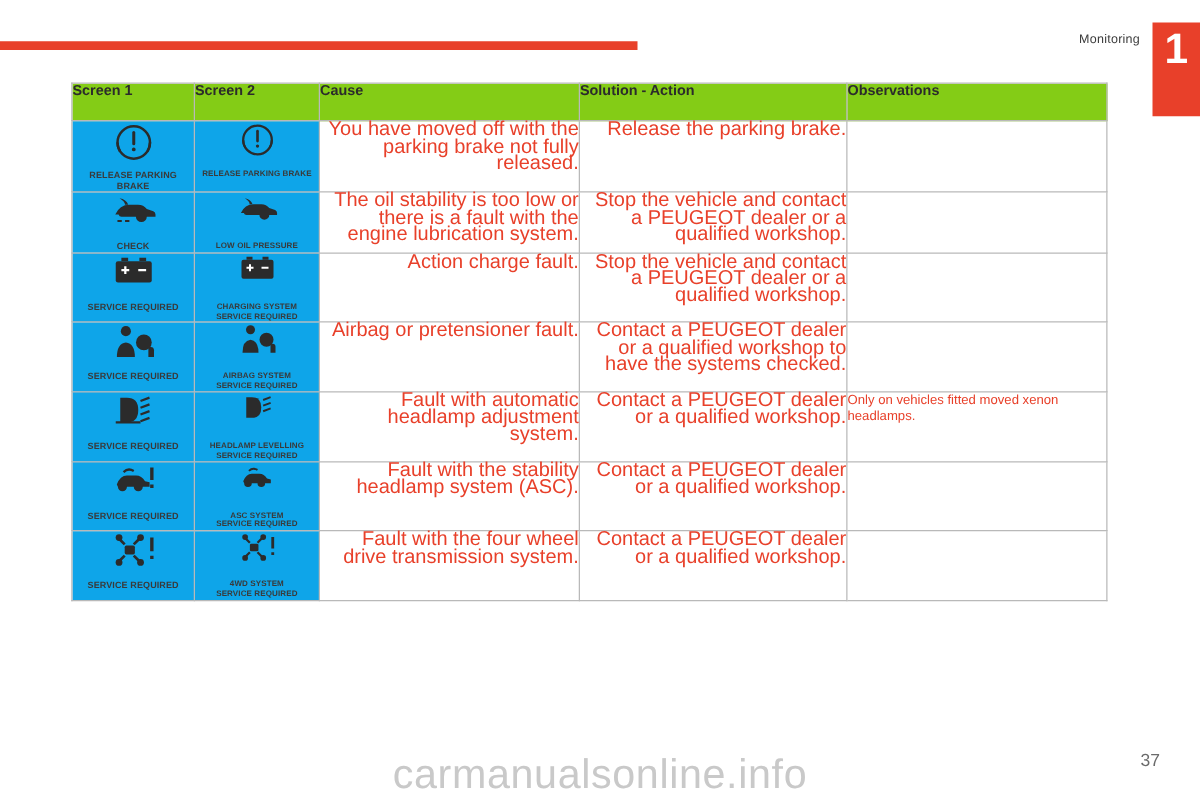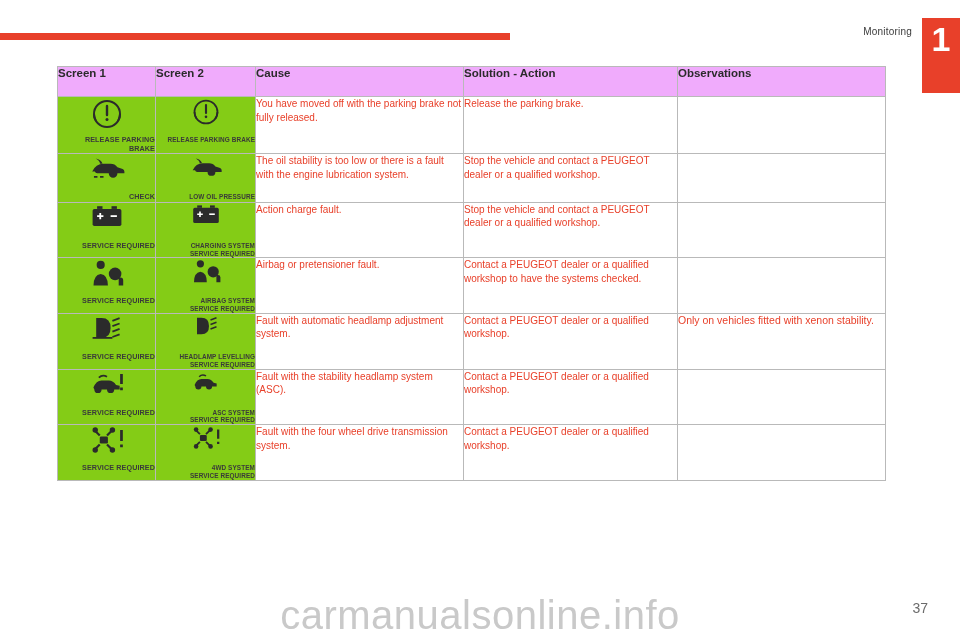--- a/index.html
+++ b/index.html
@@ -65,45 +65,46 @@
     border-collapse: collapse;
     width: 828px;
     table-layout: fixed;
   }
   table.faults td, table.faults th {
     border: 1px solid #b9b9b9;
     vertical-align: top;
     padding: 0;
   }
   thead th {
-    background: #f0abfc;
+    background: #84cc16;
     height: 29px;
     font-size: 11.5px;
     font-weight: bold;
     color: #2b2b2b;
     text-align: left;
     padding: 0 10px;
     vertical-align: middle;
   }
   col.c1 { width: 98px; }
   col.c2 { width: 100px; }
   col.c3 { width: 208px; }
   col.c4 { width: 214px; }
   col.c5 { width: 208px; }
 
   td.icon-cell {
-    text-align: right;
-    background: #84cc16;
+    text-align: center;
+    background: #0ea5e9;
     padding: 7px 4px 7px 4px;
   }
   td.text-cell {
-    font-size: 10px;
+    font-size: 16px;
     color: #e8402a;
     line-height: 13.5px;
     padding: 8px 9px 8px 9px;
+    text-align: right;
   }
   td.obs-cell {
     font-size: 10.5px;
     color: #e8402a;
     line-height: 13.5px;
     padding: 8px 9px 8px 9px;
   }
 
   .tell-label {
     font-size: 7.2px;
@@ -132,21 +133,21 @@
     bottom: 24px;
     font-size: 14px;
     color: #6b6b6b;
   }
   .watermark {
     position: absolute;
     left: 0;
     right: 0;
     bottom: 2px;
     text-align: center;
-    font-size: 40px;
+    font-size: 33px;
     color: #c9c9c9;
     letter-spacing: 0.5px;
     font-family: "Liberation Sans", sans-serif;
   }
 </style>
 </head>
 <body>
 
 <div class="top-rule"></div>
 <div class="chapter-tab"></div>
@@ -301,21 +302,21 @@
           <span class="glyph">
             <svg width="30" height="24" viewBox="0 0 40 28">
               <path d="M14 3 q10 0 10 11 q0 11 -10 11 h-6 v-22 z" fill="#2b2b2b"></path>
               <path d="M26 6 l8 -3 M26 12 l8 -3 M26 18 l8 -3" stroke="#2b2b2b" stroke-width="2"></path>
             </svg>
           </span>
           <div class="tell-label small">HEADLAMP LEVELLING<br>SERVICE REQUIRED</div>
         </td>
         <td class="text-cell">Fault with automatic headlamp adjustment system.</td>
         <td class="text-cell">Contact a PEUGEOT dealer or a qualified workshop.</td>
-        <td class="obs-cell">Only on vehicles fitted with xenon stability.</td>
+        <td class="obs-cell">Only on vehicles fitted moved xenon headlamps.</td>
       </tr>
 
       <tr>
         <td class="icon-cell">
           <span class="glyph">
             <svg width="38" height="28" viewBox="0 0 42 28">
               <path d="M6 18 q3 -8 9 -8 h8 q5 0 8 5 l4 1 v4 h-6 a4 4 0 0 1 -8 0 h-6 a4 4 0 0 1 -8 0 z" fill="#2b2b2b"></path>
               <path d="M12 7 q4 -4 9 -1" stroke="#2b2b2b" stroke-width="2" fill="none"></path>
               <path d="M37 3 v11 M37 18 v3" stroke="#2b2b2b" stroke-width="3"></path>
             </svg>

